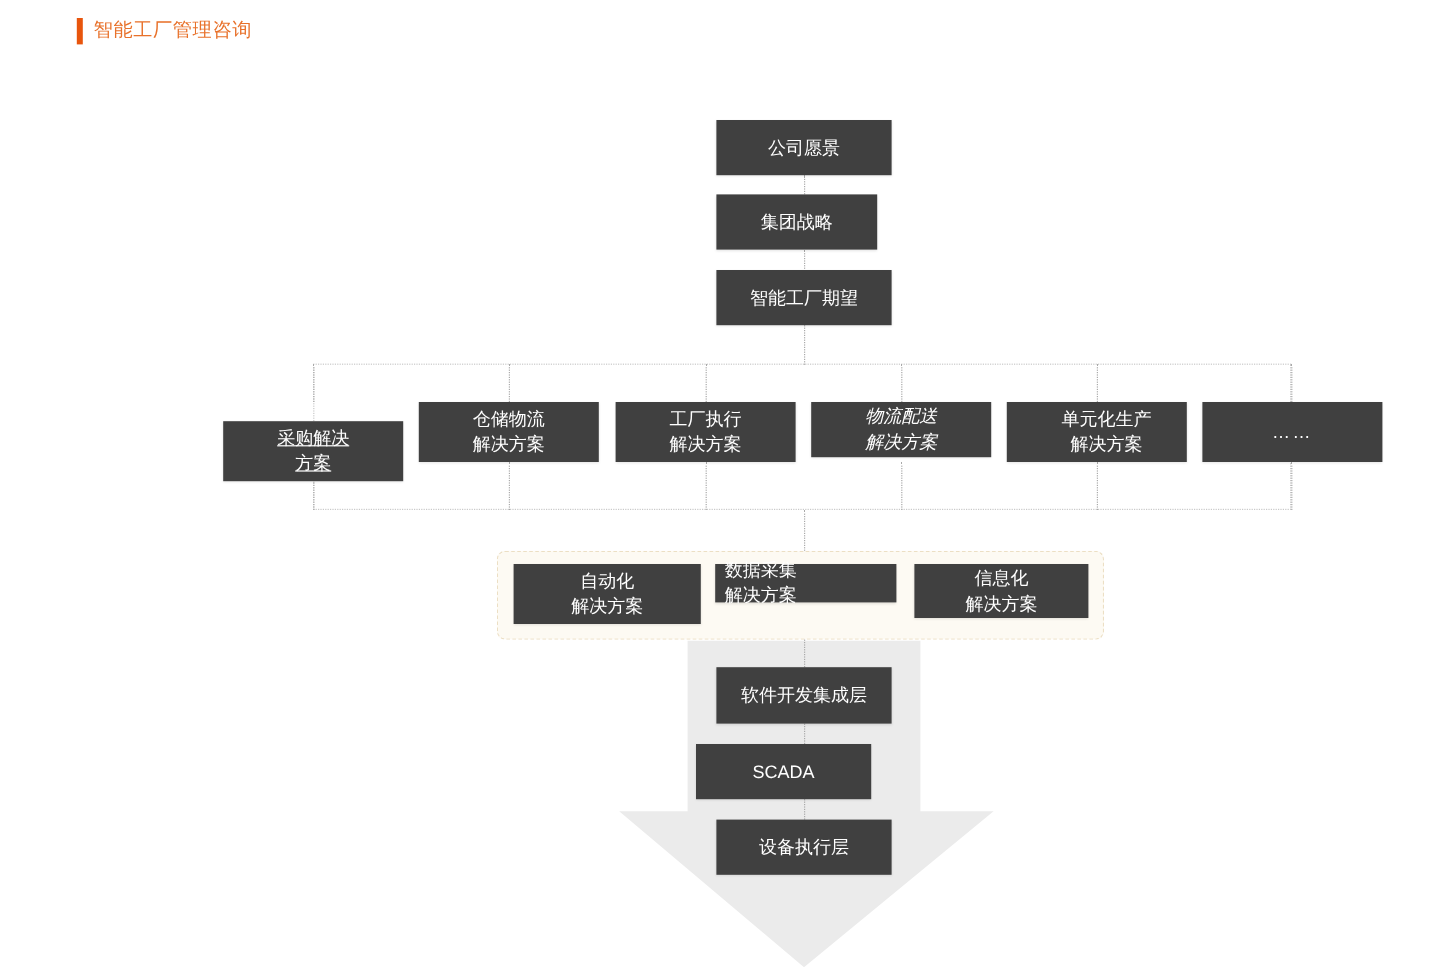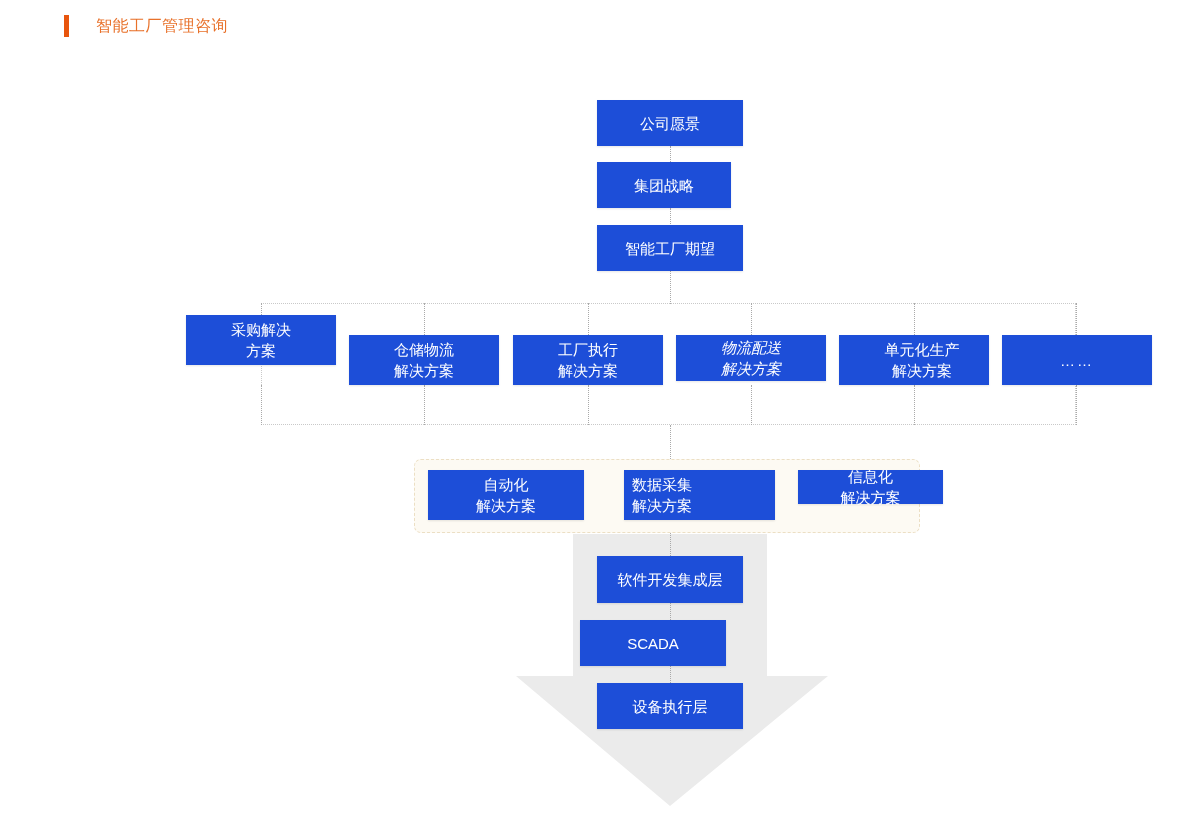--- a/index.html
+++ b/index.html
@@ -15,21 +15,21 @@
     position: relative;
   }
 
   
   .title-wrap {
     position: absolute;
     left: 64px;
     top: 15px;
     display: flex;
     align-items: center;
-    gap: 27px;
+    gap: 9px;
   }
   .title-bar {
     width: 5px;
     height: 22px;
     background: #e8550d;
     flex: 0 0 auto;
   }
   .title-text {
     font-size: 16px;
     color: #e8712a;
@@ -43,21 +43,21 @@
     position: absolute;
     left: 0;
     top: 0;
     width: 1200px;
     height: 813px;
   }
 
   
   .node {
     position: absolute;
-    background: #1d4ed8;
+    background: #404040;
     color: #ffffff;
     font-size: 15px;
     line-height: 21px;
     display: flex;
     align-items: center;
     justify-content: center;
     text-align: center;
     box-sizing: border-box;
     box-shadow: 0 1px 2px rgba(0,0,0,0.10);
     white-space: pre-line;
@@ -152,21 +152,21 @@
   </div>
 
   <div class="node" style="left:597px; top:162px; width:134px; height:46px;">
     <span>集团战略</span>
   </div>
 
   <div class="node" style="left:597px; top:225px; width:146px; height:46px;">
     <span>智能工厂期望</span>
   </div>
 
-  <div class="node" style="left:186px; top:315px; width:150px; height:50px;">
+  <div class="node" style="left:186px; top:351px; width:150px; height:50px;text-decoration:underline;">
     <span>采购解决
 方案</span>
   </div>
 
   <div class="node" style="left:349px; top:335px; width:150px; height:50px;">
     <span>仓储物流
 解决方案</span>
   </div>
 
   <div class="node" style="left:513px; top:335px; width:150px; height:50px;">
@@ -186,26 +186,26 @@
 
   <div class="node" style="left:1002px; top:335px; width:150px; height:50px;">
     <span class="ellipsis-label">……</span>
   </div>
 
   <div class="node" style="left:428px; top:470px; width:156px; height:50px;">
     <span>自动化
 解决方案</span>
   </div>
 
-  <div class="node left-align" style="left:624px; top:470px; width:151px; height:50px;">
+  <div class="node left-align" style="left:596px; top:470px; width:151px; height:32px;">
     <span>数据采集
 解决方案</span>
   </div>
 
-  <div class="node" style="left:762px; top:470px; width:145px; height:34px;margin-left:36px;">
+  <div class="node" style="left:762px; top:470px; width:145px; height:45px;">
     <span>信息化
 解决方案</span>
   </div>
 
   <div class="node" style="left:597px; top:556px; width:146px; height:47px;">
     <span>软件开发集成层</span>
   </div>
 
   <div class="node" style="left:580px; top:620px; width:146px; height:46px;">
     <span>SCADA</span>

